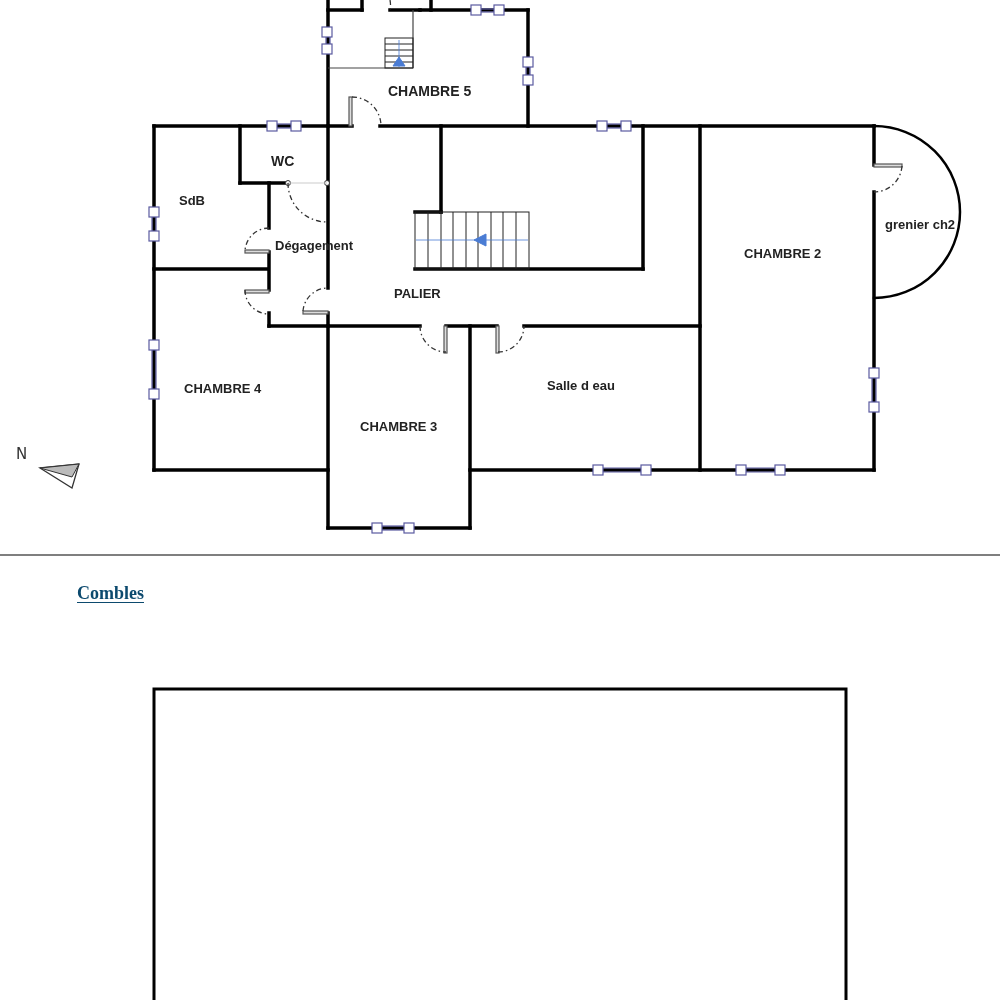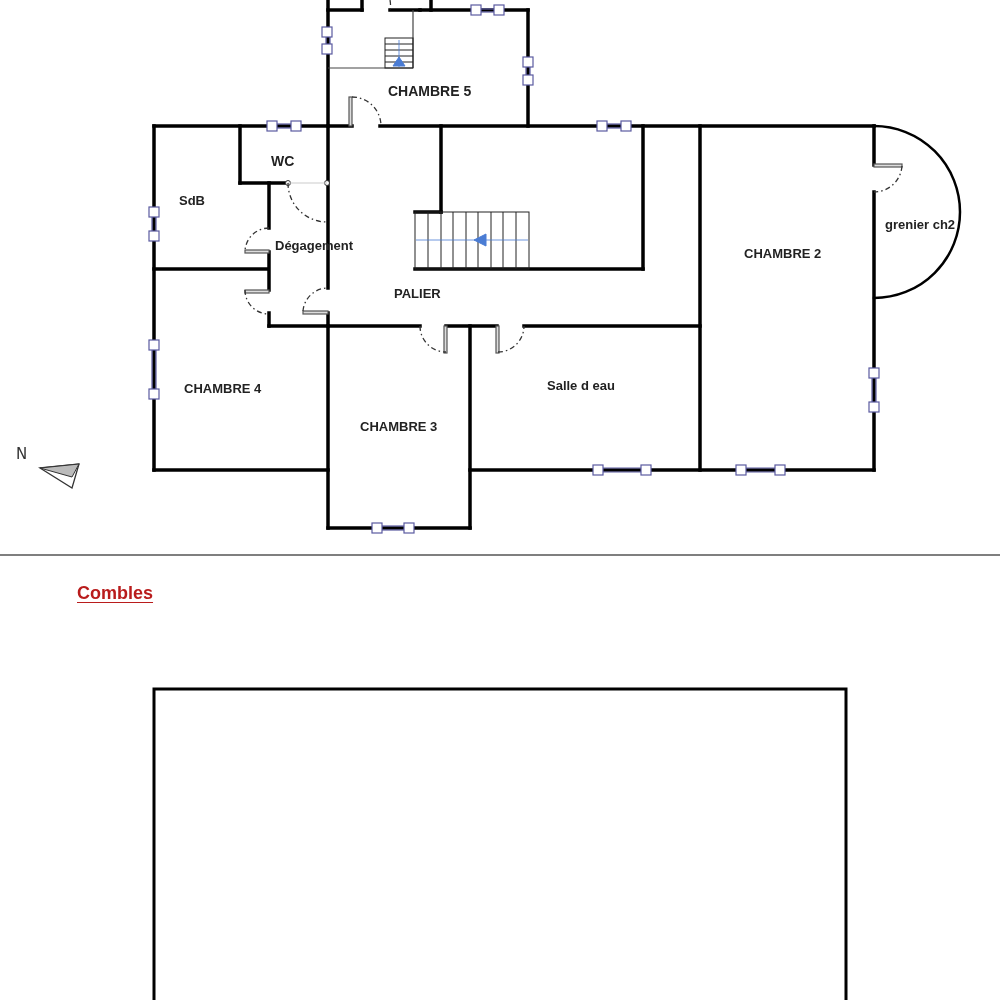--- a/index.html
+++ b/index.html
@@ -9,21 +9,21 @@
   .wall-thin { stroke:#444; stroke-width:1.2; fill:none; }
   .door-leaf { stroke:#555; stroke-width:1.2; fill:#ddd; }
   .door-arc { stroke:#333; stroke-width:1.3; fill:none; stroke-dasharray:5 3 1.5 3; }
   .win-box { fill:#fff; stroke:#5a5aa0; stroke-width:1.2; }
   .win-line { stroke:#5a5aa0; stroke-width:1.2; }
   .stair { stroke:#222; stroke-width:1; fill:none; }
   .stair-arrow { stroke:#4a7cd4; stroke-width:1; fill:#4a7cd4; }
   .label { font-family:"Liberation Sans", sans-serif; font-weight:bold; font-size:14px; fill:#222; }
   .label-small { font-family:"Liberation Sans", sans-serif; font-weight:bold; font-size:13px; fill:#222; }
   .compass-n { font-family:"DejaVu Sans", sans-serif; font-size:15px; fill:#333; }
-  .section-title { position:absolute; left:77px; top:583px; font-family:Liberation Sans, sans-serif; font-weight:bold; font-size:18px; color:#b91c1c; text-decoration:underline; text-underline-offset:3px; }
+  .section-title { position:absolute; left:77px; top:583px; font-family:Liberation Serif, serif; font-weight:bold; font-size:18px; color:#0c4a6e; text-decoration:underline; text-underline-offset:3px; }
   .sep { stroke:#555; stroke-width:1.5; }
 </style>
 </head>
 <body>
 
 <svg id="plan" viewBox="0 0 1000 1000">
 
   <g>
 
     <line class="wall" x1="328" y1="0" x2="328" y2="126"></line>

